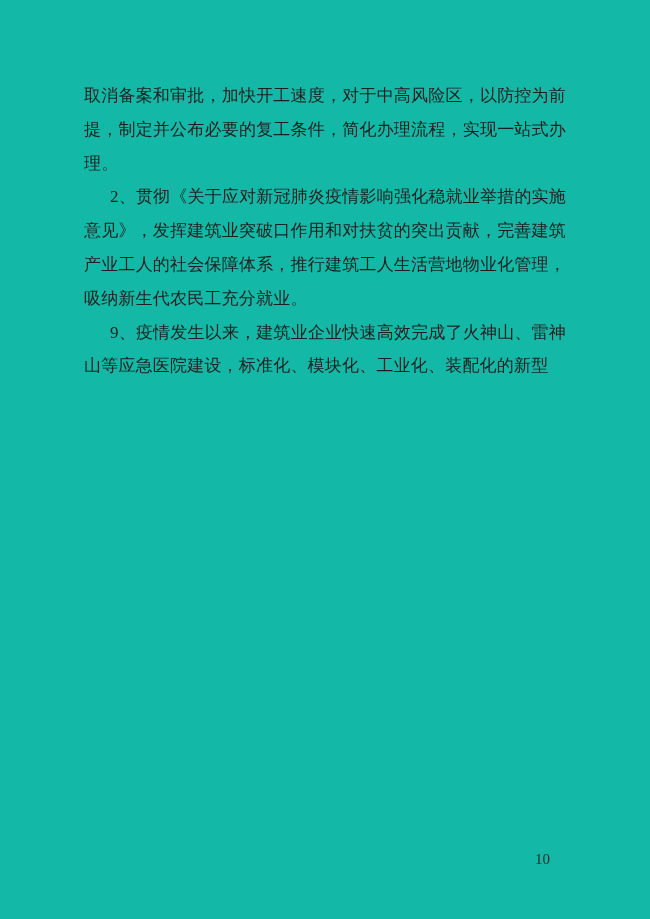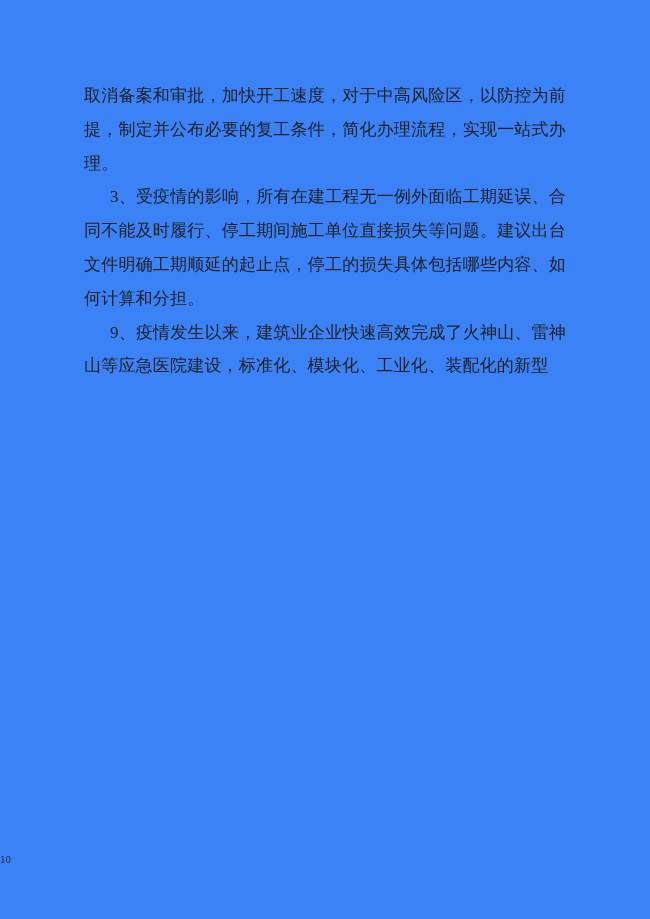--- a/index.html
+++ b/index.html
@@ -4,21 +4,21 @@
 <style>
   html, body {
     margin: 0;
     padding: 0;
     background: #e8e8e8;
   }
   .page {
     position: relative;
     width: 650px;
     height: 919px;
-    background: #3b82f6;
+    background: #14b8a6;
     overflow: hidden;
     font-family: "Liberation Serif", "DejaVu Serif", serif;
     text-decoration: underline;
   }
   .text-block {
     position: absolute;
     left: 84px;
     top: 79px;
     width: 482px;
   }
@@ -34,30 +34,30 @@
     word-break: break-all;
   }
   .para.indent {
     text-indent: 26px;
   }
   .page-number {
     position: absolute;
     left: 0;
     top: 852px;
     width: 550px;
-    text-align: left;
-    font-size: 11px;
+    text-align: right;
+    font-size: 15px;
     line-height: 14px;
     color: #2a2a2a;
     font-family: "Liberation Serif", "DejaVu Serif", serif;
   }
 </style>
 </head>
 <body>
 
 <div class="page">
   <div class="text-block">
     <p class="para">取消备案和审批，加快开工速度，对于中高风险区，以防控为前提，制定并公布必要的复工条件，简化办理流程，实现一站式办理。</p>
-    <p class="para indent">3、受疫情的影响，所有在建工程无一例外面临工期延误、合同不能及时履行、停工期间施工单位直接损失等问题。建议出台文件明确工期顺延的起止点，停工的损失具体包括哪些内容、如何计算和分担。</p>
+    <p class="para indent">2、贯彻《关于应对新冠肺炎疫情影响强化稳就业举措的实施意见》，发挥建筑业突破口作用和对扶贫的突出贡献，完善建筑产业工人的社会保障体系，推行建筑工人生活营地物业化管理，吸纳新生代农民工充分就业。</p>
     <p class="para indent">9、疫情发生以来，建筑业企业快速高效完成了火神山、雷神山等应急医院建设，标准化、模块化、工业化、装配化的新型</p>
   </div>
   <div class="page-number">10</div>
 </div>
 
 </body></html>

